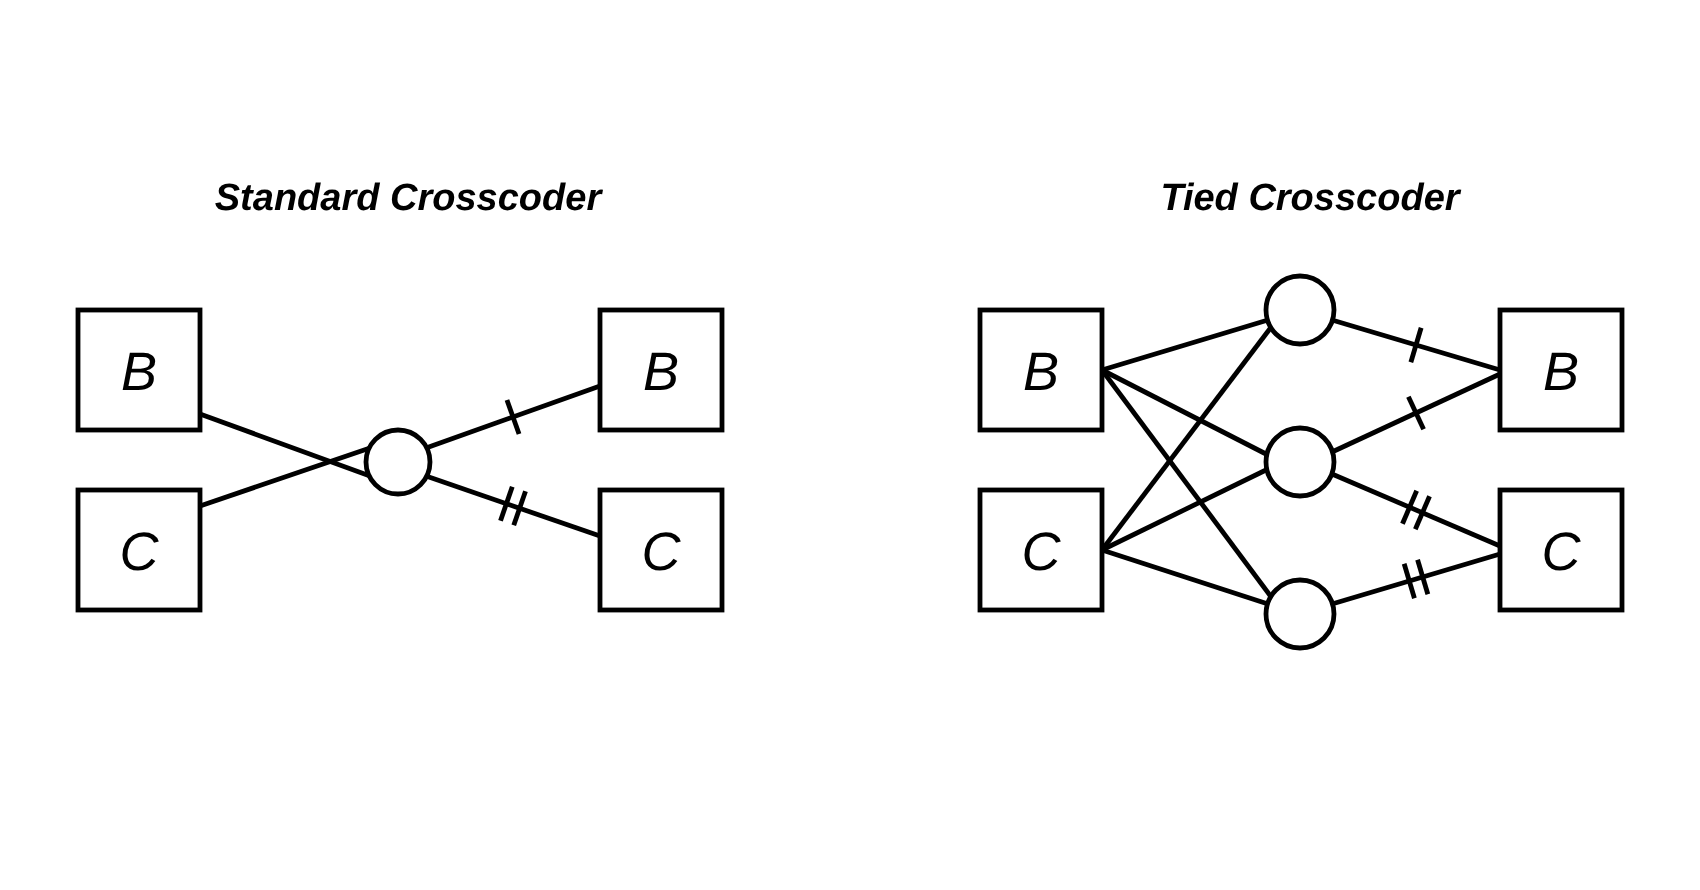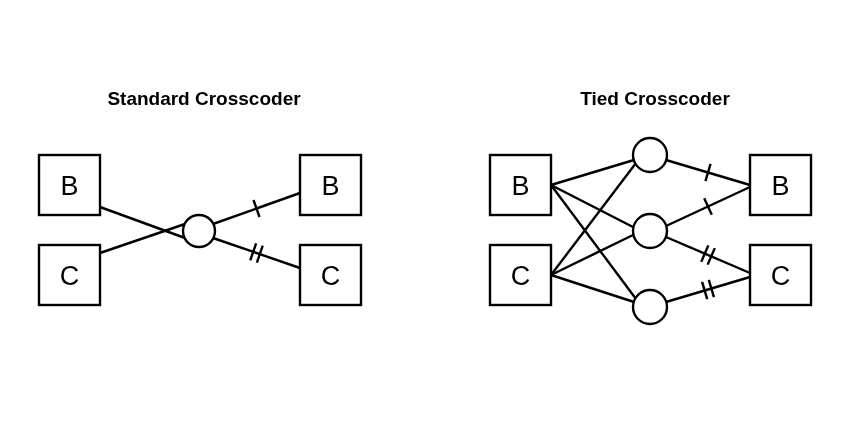--- a/index.html
+++ b/index.html
@@ -11,20 +11,21 @@
     width: 850px;
     height: 445px;
     font-family: "Liberation Sans", sans-serif;
     overflow: hidden;
   }
   #canvas {
     position: relative;
     width: 850px;
     height: 324px;
     background: #f0abfc;
+    font-style: italic;
   }
   svg#diagram {
     display: block;
     width: 850px;
     height: 445px;
   }
   .panel-title {
     font-family: "Liberation Sans", sans-serif;
     font-weight: bold;
     font-size: 19px;

